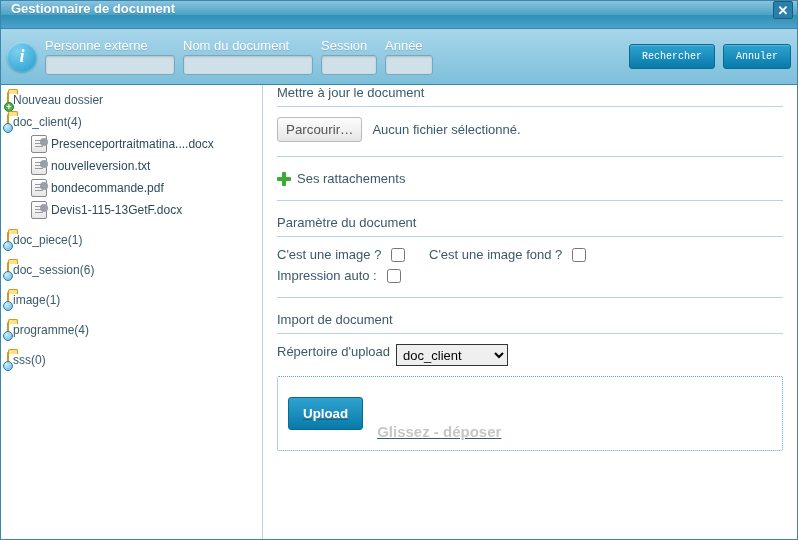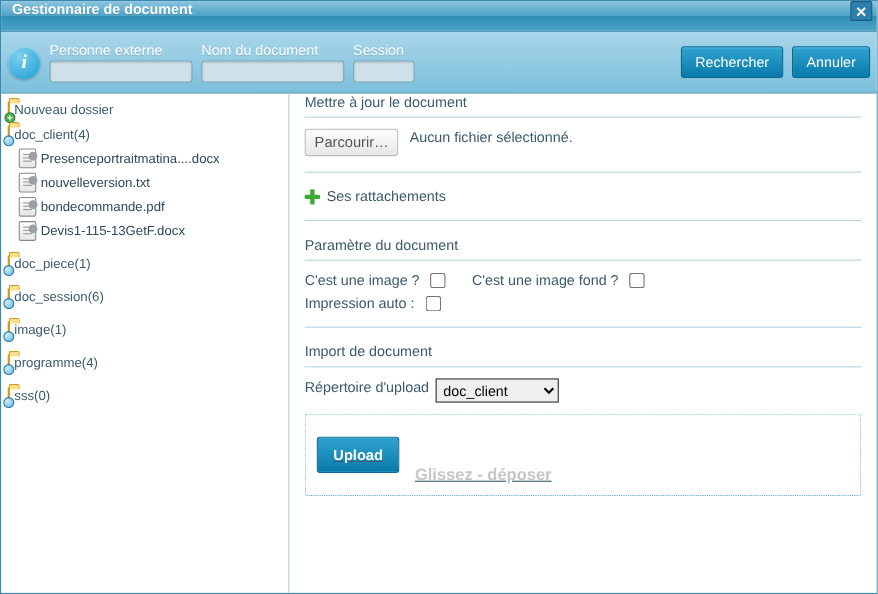--- a/index.html
+++ b/index.html
@@ -79,23 +79,24 @@
   .w-theme { width: 130px; }
   .w-session { width: 56px; }
   .w-year { width: 48px; }
   .spacer { flex: 1; }
   .btn {
     background: linear-gradient(to bottom, #2fa3d0, #087aaa);
     color: #fff;
     border: 1px solid #0b6a93;
     border-radius: 3px;
     padding: 6px 12px;
-    font-size: 13px;
+    font-size: 10px;
     cursor: pointer;
     box-shadow: inset 0 1px 0 rgba(255,255,255,0.2);
+    font-family: Liberation Mono, monospace;
   }
   .layout {
     flex: 1;
     display: flex;
     overflow: hidden;
   }
   .tree {
     width: 262px;
     border-right: 1px solid #b7d4e3;
     overflow-y: auto;
@@ -104,21 +105,21 @@
   .tree-node {
     display: flex; align-items: center;
     height: 22px;
     padding-left: 6px;
     gap: 4px;
     font-size: 12px;
     color: #3a5a6b;
     cursor: pointer;
     white-space: nowrap;
   }
-  .tree-node.file { padding-left: 16px; color: #2d4a5a; }
+  .tree-node.file { padding-left: 30px; color: #2d4a5a; }
   .tree-spacer { height: 8px; }
   .folder-ic {
     width: 18px; height: 14px;
     background: linear-gradient(to bottom, #ffe08a, #f2b93c);
     border: 1px solid #cc9a1f;
     border-radius: 2px 2px 1px 1px;
     position: relative;
     flex-shrink: 0;
   }
   .folder-ic::before {
@@ -183,21 +184,21 @@
     border: none;
     border-top: 1px solid #b7d4e3;
     margin: 14px 0;
   }
   .section-title {
     font-size: 13px;
     padding-bottom: 6px;
     border-bottom: 1px solid #b7d4e3;
     margin-bottom: 10px;
   }
-  .file-row { display: flex; gap: 10px; }
+  .file-row { display: flex; align-items: center; gap: 10px; }
   .browse-btn {
     background: linear-gradient(to bottom,#fdfdfd,#e6e6e6);
     border: 1px solid #bbb;
     border-radius: 3px;
     padding: 4px 8px;
     color: #555;
     cursor: pointer;
   }
   .attach-row { display: flex; align-items: center; gap: 6px; font-size: 13px; }
   .plus-icon {
@@ -257,20 +258,24 @@
       <input type="text" class="w-person" style="">
     </div>
     <div class="tb-field">
       <label>Nom du document</label>
       <input type="text" class="w-doc" style="">
     </div>
     <div class="tb-field">
       <label>Session</label>
       <input type="text" class="w-session" style="">
     </div>
+    <div class="tb-field">
+      <label>Année</label>
+      <input type="text" class="w-year" style="">
+    </div>
     <div class="spacer"></div>
     <button class="btn">Rechercher</button>
     <button class="btn">Annuler</button>
   </div>
 
   <div class="layout">
     <div class="tree">
 
       <div class="tree-node">
         <span class="folder-wrap">

